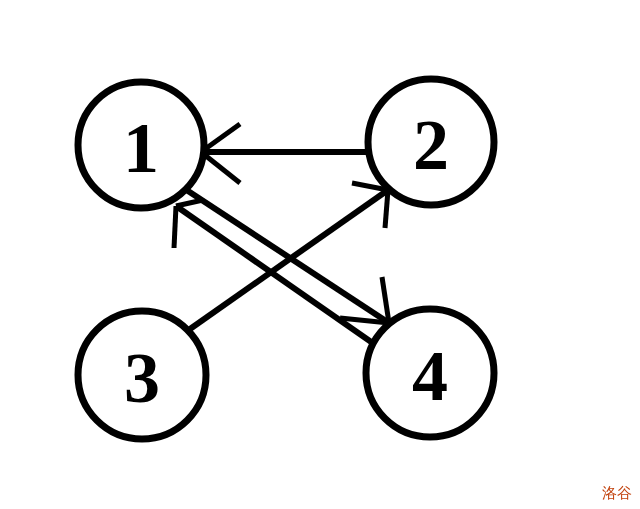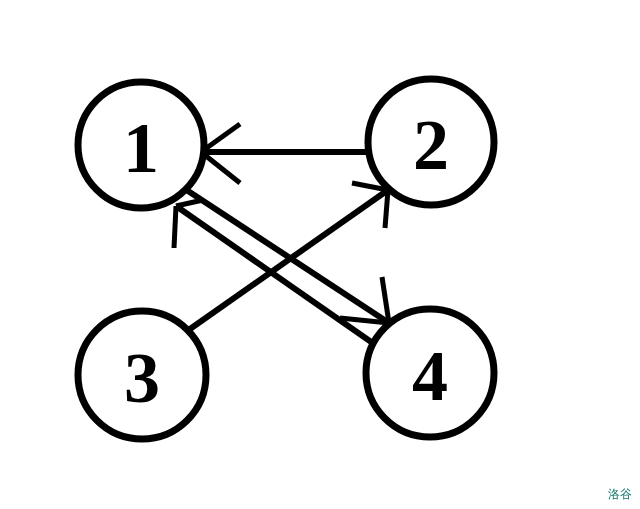--- a/index.html
+++ b/index.html
@@ -51,22 +51,22 @@
   .arrow-barb {
     stroke: #000000;
     stroke-linecap: butt;
     fill: none;
   }
   .watermark {
     position: absolute;
     right: 8px;
     bottom: 6px;
     font-family: "DejaVu Sans", sans-serif;
-    font-size: 12px;
-    color: #0f766e;
+    font-size: 15px;
+    color: #c2410c;
     letter-spacing: 0px;
     user-select: none;
   }
 </style>
 </head>
 <body>
 
 <div id="canvas-root">
 
   <svg id="graph" viewBox="0 0 640 509" xmlns="http://www.w3.org/2000/svg">

